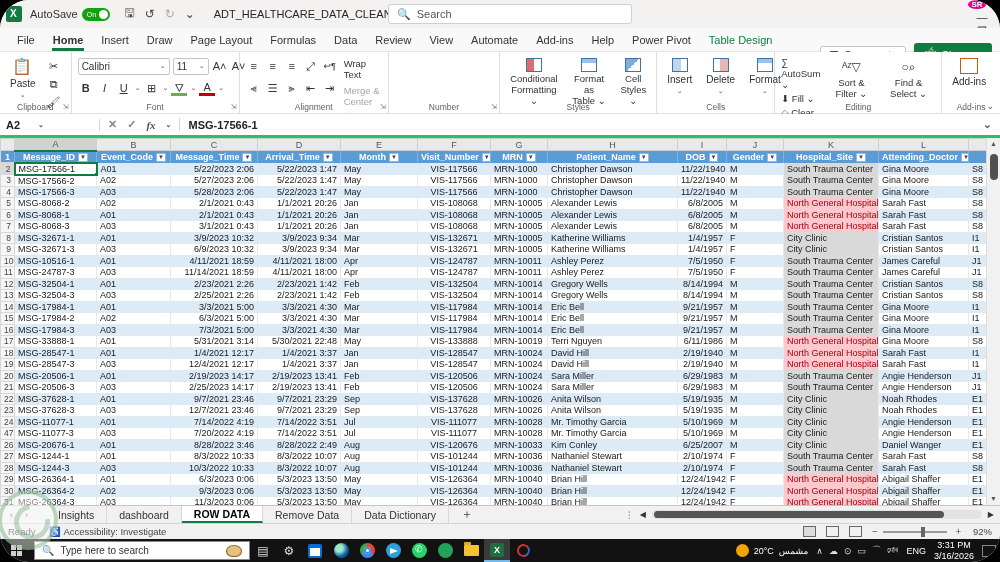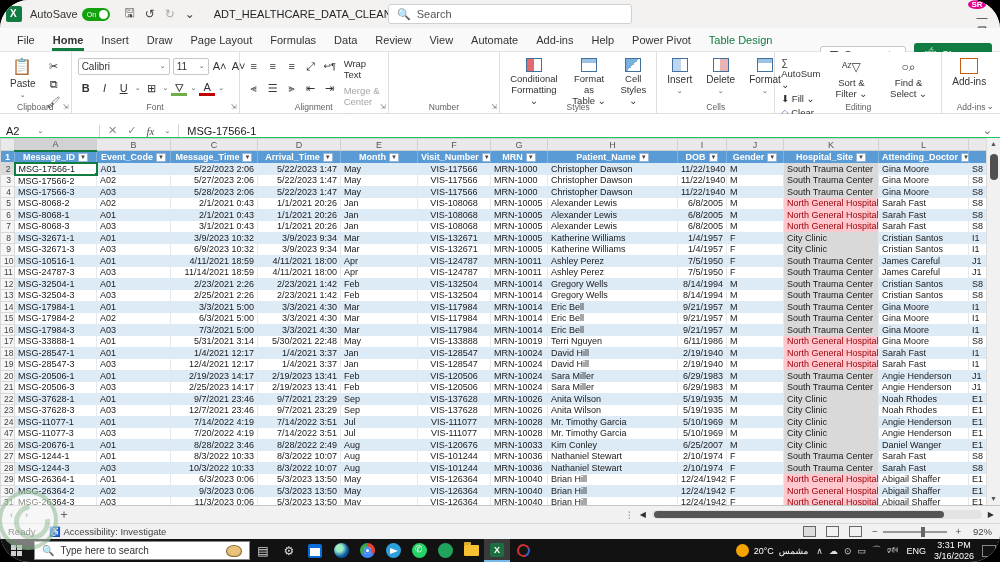--- a/index.html
+++ b/index.html
@@ -47,21 +47,21 @@
   .sicon { width:16px; height:16px; display:flex; align-items:center; justify-content:center; font-size:11px; }
   .chev { font-size:7px; color:#555; }
   .dis-txt { color:#a6a6a6; }
   .underb { border-bottom:3px solid #70AD47; }
   .undera { border-bottom:3px solid #C00000; }
   .grid-ico { width:16px; height:14px; border:1px solid #41719c; background:linear-gradient(#fff,#fff); position:relative; }
   .two-line { font-size:9.5px; text-align:center; line-height:1.15; }
   .ribbon-collapse { position:absolute; right:6px; bottom:2px; font-size:9px; color:#555; }
 
   
-  .formulabar { position:absolute; top:114px; left:0; right:0; height:24px; background:#fff; border-bottom:1px solid #22c55e; display:flex; align-items:flex-end; font-size:11px; }
+  .formulabar { position:absolute; top:114px; left:0; right:0; height:24px; background:#fff; border-bottom:3px solid #22c55e; display:flex; align-items:center; font-size:11px;font-weight:bold; }
   .namebox { width:100px; border-right:1px solid #d4d4d4; display:flex; align-items:center; padding:0 6px; gap:18px; color:#222; }
   .fx-btns { display:flex; align-items:center; gap:10px; padding:0 8px; border-right:1px solid #d4d4d4; color:#888; }
   .fx-btns .fx { font-style:italic; font-family:"Liberation Serif", serif; color:#555; }
   .formula-val { display:flex; align-items:center; padding:0 8px; color:#222; flex:1; }
   .fb-chev { display:flex; align-items:center; padding:0 8px; color:#666; }
 
   
   .grid { position:absolute; top:138px; left:0; width:986px; height:367px; overflow:hidden; background:#fff; }
   table.sheet { border-collapse:collapse; table-layout:fixed; width:986px; font-size:9px; }
   table.sheet td, table.sheet th { overflow:hidden; white-space:nowrap; padding:0 3px; height:11.5px; font-weight:normal; }
@@ -894,20 +894,27 @@
     <div class="arr">▲</div>
     <div class="thumb"></div>
     <div class="arrb">▼</div>
   </div>
 
   <div class="tabstrip">
     <div class="tnav">
       <span>‹</span>
       <span>›</span>
     </div>
+    <div id="sheetTabs" style="display:flex">
+        <div class="stab">Insights</div>
+        <div class="stab">dashboard</div>
+        <div class="stab active">ROW DATA</div>
+        <div class="stab">Remove Data</div>
+        <div class="stab">Data Dictionary</div>
+      </div>
     <div class="addsheet">＋</div>
     <div class="hscroll">
       <span class="hs-dots">⋮</span>
       <span class="hs-arr">◀</span>
       <span class="hs-track">
           <span class="hs-thumb"></span>
         </span>
       <span class="hs-arr">▶</span>
     </div>
   </div>

